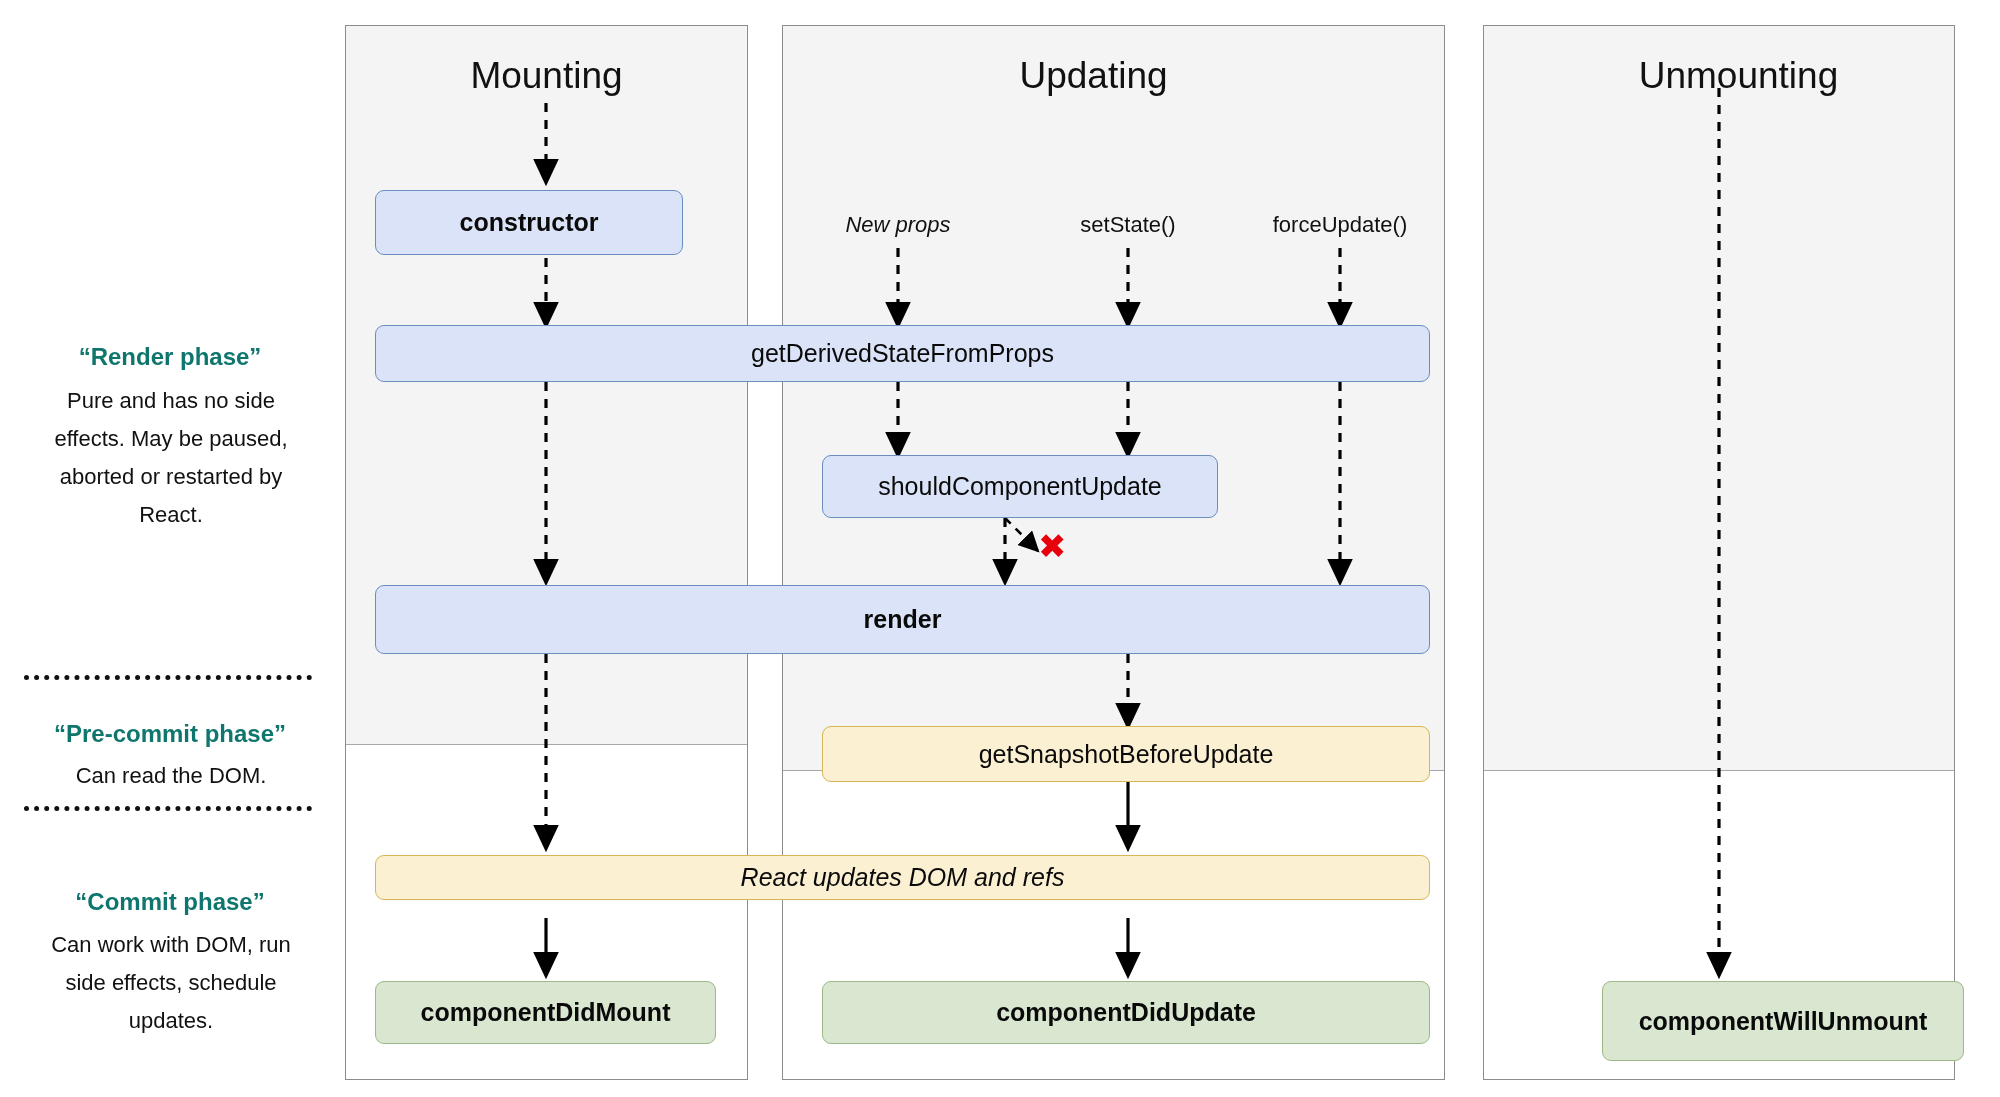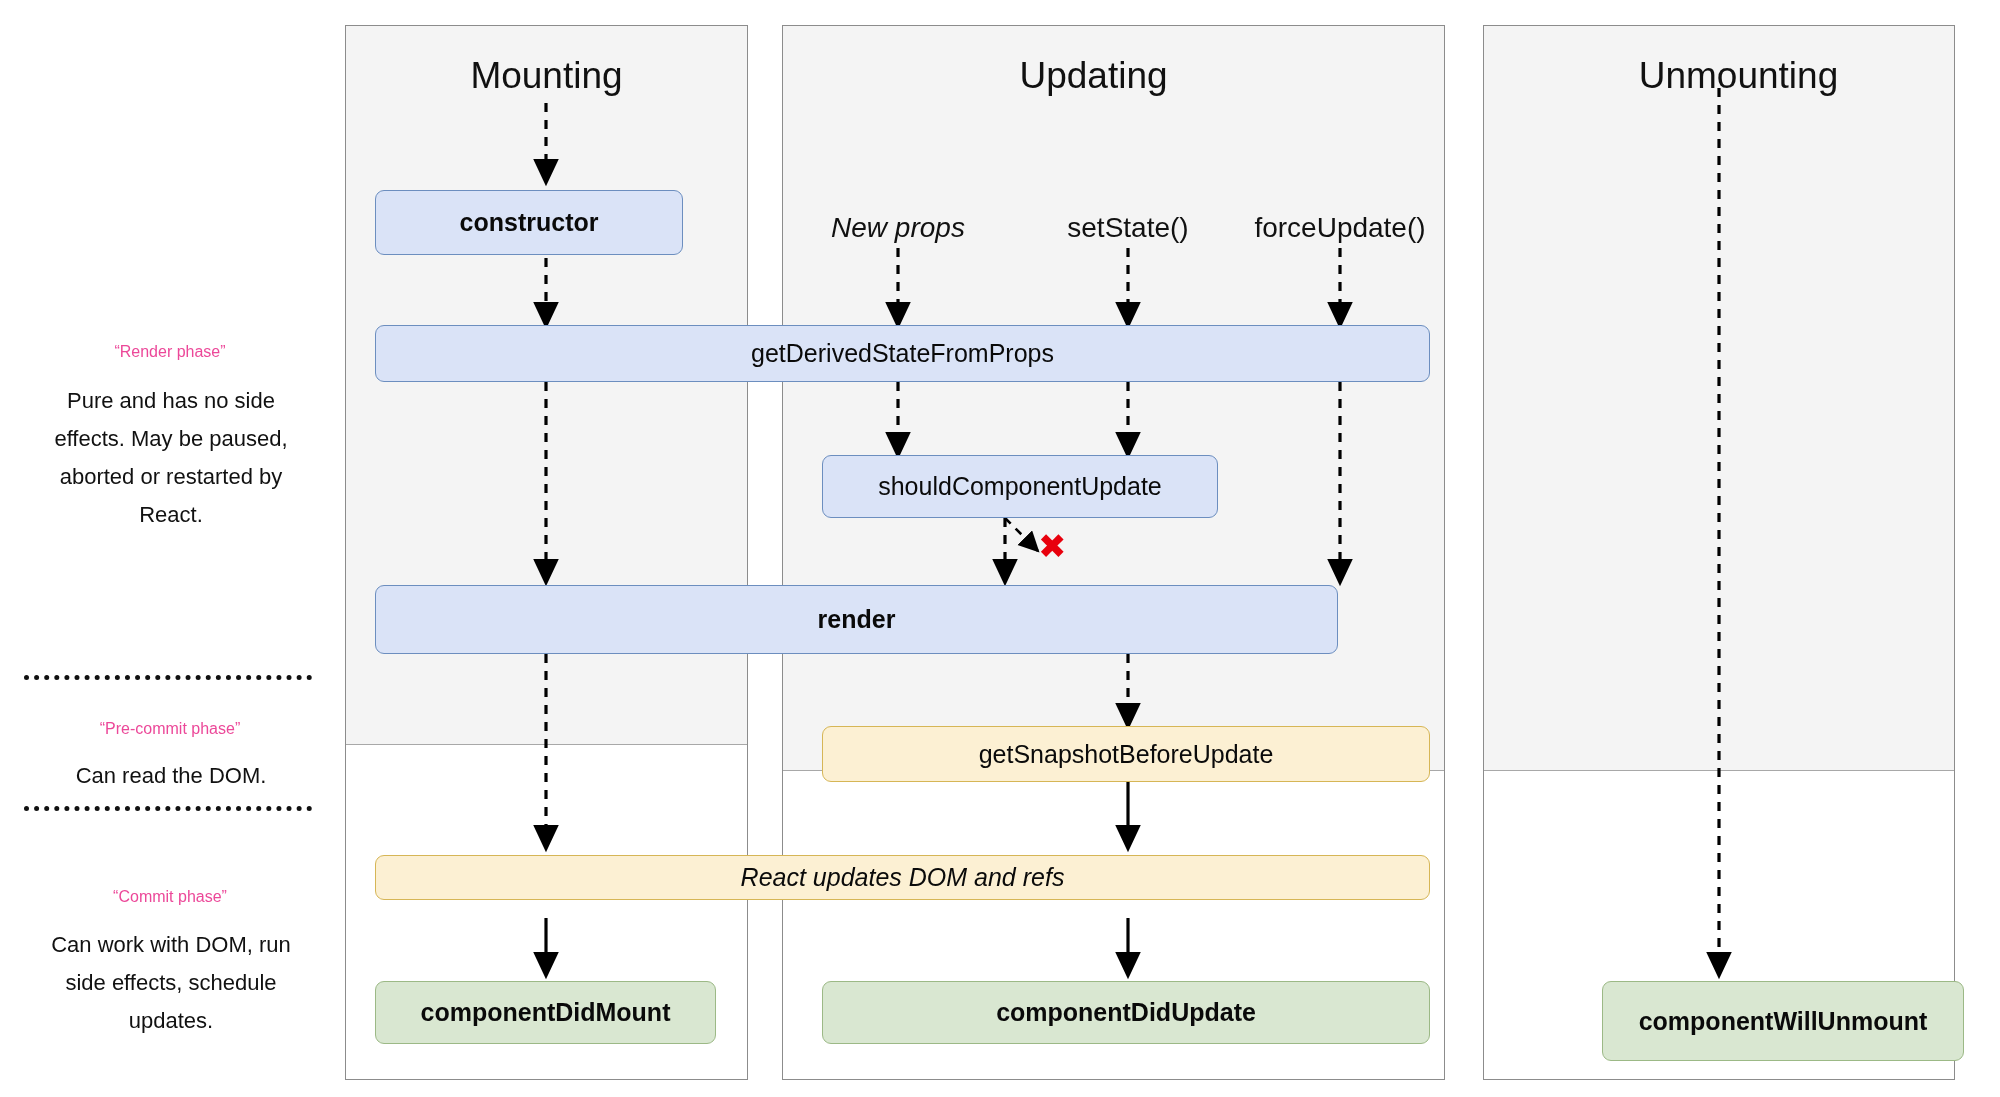--- a/index.html
+++ b/index.html
@@ -36,23 +36,23 @@
     font-size:37px;
     color:#111111;
     letter-spacing:0px;
     white-space:nowrap;
   }
 
   
   .legend-title{
     position:absolute;
     text-align:center;
-    font-size:16px;
-    font-weight:normal;
-    color:#ec4899;
+    font-size:24px;
+    font-weight:bold;
+    color:#0f766e;
     white-space:nowrap;
   }
   .legend-body{
     position:absolute;
     text-align:center;
     font-size:22px;
     line-height:38px;
     color:#111111;
   }
   .legend-divider{
@@ -77,21 +77,21 @@
   .lbox.blue{background:#dae3f7;border:1.5px solid #6c8ebf;}
   .lbox.yellow{background:#fcf0d3;border:1.5px solid #d6b656;}
   .lbox.green{background:#d9e7d1;border:1.5px solid #9cb986;}
   .lbox.bold{font-weight:bold;}
   .lbox.italic{font-style:italic;}
 
   
   .trigger{
     position:absolute;
     text-align:center;
-    font-size:28px;
+    font-size:22px;
     color:#111111;
     white-space:nowrap;
     z-index:6;
   }
   .trigger.italic{font-style:italic;}
 
   
   #arrows{position:absolute;left:0;top:0;width:2000px;height:1097px;z-index:3;}
 
   .xmark{
@@ -187,21 +187,21 @@
   <div class="trigger italic" style="left:798px;top:212px;width:200px;">New props</div>
   <div class="trigger" style="left:1028px;top:212px;width:200px;">setState()</div>
   <div class="trigger" style="left:1240px;top:212px;width:200px;">forceUpdate()</div>
 
   <div class="lbox blue bold" style="left:375px;top:190px;width:308px;height:65px;">constructor</div>
 
   <div class="lbox blue" style="left:375px;top:325px;width:1055px;height:57px;">getDerivedStateFromProps</div>
 
   <div class="lbox blue" style="left:822px;top:455px;width:396px;height:63px;">shouldComponentUpdate</div>
 
-  <div class="lbox blue bold" style="left:375px;top:585px;width:963px;height:69px;">render</div>
+  <div class="lbox blue bold" style="left:375px;top:585px;width:1055px;height:69px;">render</div>
 
   <div class="lbox yellow" style="left:822px;top:726px;width:608px;height:56px;">getSnapshotBeforeUpdate</div>
 
   <div class="lbox yellow italic" style="left:375px;top:855px;width:1055px;height:45px;font-style:italic;">React updates DOM and refs</div>
 
   <div class="lbox green bold" style="left:375px;top:981px;width:341px;height:63px;">componentDidMount</div>
 
   <div class="lbox green bold" style="left:822px;top:981px;width:608px;height:63px;">componentDidUpdate</div>
 
   <div class="lbox green bold" style="left:1602px;top:981px;width:362px;height:80px;">componentWillUnmount</div>

